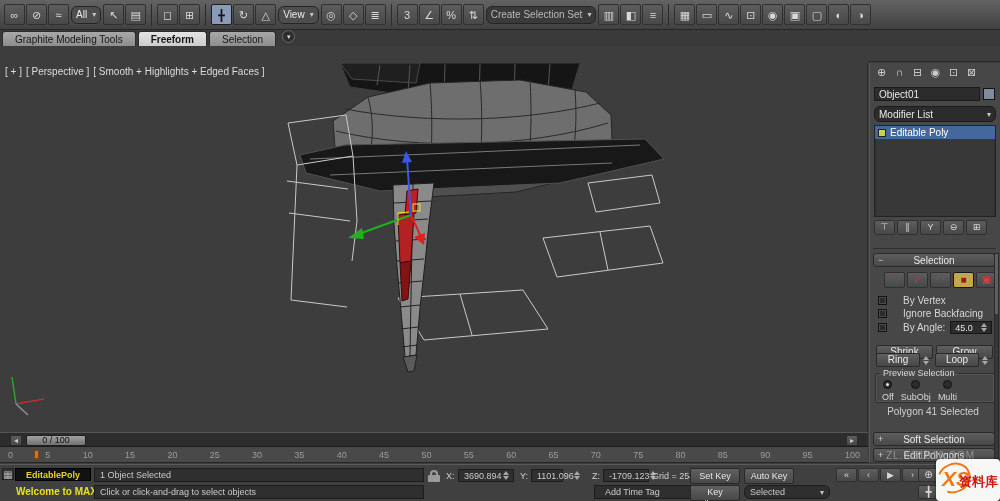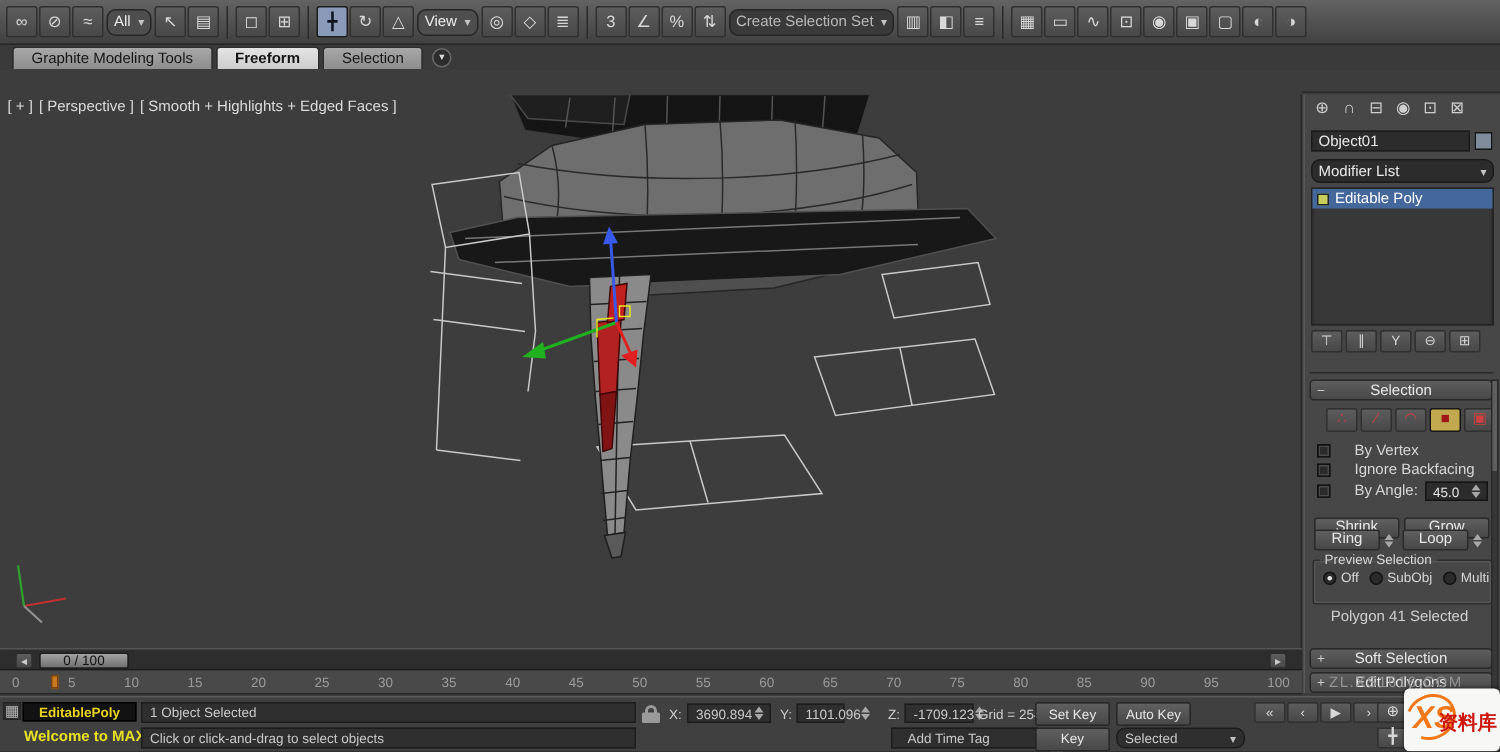--- a/index.html
+++ b/index.html
@@ -13,21 +13,21 @@
   .tool{min-width:21px;height:21px;background:linear-gradient(#5d5d5d,#484848);border:1px solid #303030;border-radius:2px;
     color:#d8d8d8;font-size:11px;line-height:18px;text-align:center;padding:0 2px;cursor:default;}
   .tool.active{background:#8a9ab8;border-color:#1e1e1e;color:#10151f;}
   .tsep{width:1px;height:22px;background:#2b2b2b;margin:0 3px;}
   .combo{height:18px;background:#4e4e4e;border:1px solid #252525;border-radius:6px;color:#ececec;
     display:flex;align-items:center;padding:0 4px;font-size:10px;white-space:nowrap;}
   .combo::after{content:"▾";margin-left:5px;font-size:8px;color:#c4c4c4;}
   .combo.dark{background:#3a3a3a;color:#b9b9b9;}
 
   
-  #ribbon-tabs{position:absolute;left:0;top:30px;width:1000px;height:16px;background:#3a3a3a;display:flex;align-items:flex-end;gap:2px;padding:0 8px;}
+  #ribbon-tabs{position:absolute;left:0;top:30px;width:1000px;height:16px;background:#3a3a3a;display:flex;gap:2px;padding:0 2px;}
   .rtab{height:15px;padding:1px 12px;background:linear-gradient(#a8a8a8,#8d8d8d);color:#161616;font-size:10px;
     border:1px solid #2c2c2c;border-bottom:none;border-radius:3px 3px 0 0;line-height:13px;}
   .rtab.active{background:linear-gradient(#e4e4e4,#cccccc);font-weight:bold;}
   .ribbon-circle{width:13px;height:13px;border-radius:50%;background:#2d2d2d;border:1px solid #6a6a6a;color:#ddd;
     font-size:7px;line-height:11px;text-align:center;margin:0 0 1px 4px;}
   #ribbon-strip{position:absolute;left:0;top:46px;width:868px;height:16px;background:linear-gradient(#dadada,#bdbdbd);
     border-bottom:1px solid #2a2a2a;display:flex;align-items:center;}
   #ribbon-strip .rpanel{padding:0 14px;color:#1d1d1d;font-size:10px;height:100%;line-height:16px;border-right:1px solid #9a9a9a;}
   #ribbon-strip-right{position:absolute;left:868px;top:46px;width:132px;height:16px;background:#3d3d3d;border-bottom:1px solid #2a2a2a;}
 
@@ -67,21 +67,21 @@
   .spin i{display:block;width:0;height:0;border-left:3px solid transparent;border-right:3px solid transparent;}
   .spin .up{border-bottom:4px solid #a8a8a8;}
   .spin .dn{border-top:4px solid #a8a8a8;}
   .btn-row{position:absolute;left:6px;display:flex;gap:3px;align-items:center;}
   .br1{top:282px;}.br2{top:290px;}
   .pbtn{width:57px;height:14px;background:linear-gradient(#5f5f5f,#474747);border:1px solid #2a2a2a;border-radius:2px;color:#e8e8e8;font-size:10px;line-height:12px;}
   .pbtn.rl{width:44px;}
   .preview{position:absolute;left:5px;top:305px;width:120px;height:35px;border:1px solid #2f2f2f;box-shadow:inset 0 0 0 1px #555;border-radius:2px;}
   .preview legend{font-size:9px;color:#d8d8d8;padding:0 3px;margin-left:4px;}
   .radios{display:flex;gap:7px;padding:2px 0 0 6px;}
-  .radio{display:flex;align-items:center;gap:3px;color:#d6d6d6;font-size:9px;}
+  .radio{display:flex;align-items:center;gap:3px;color:#d6d6d6;font-size:9px;flex-direction:column;}
   .rb{width:9px;height:9px;border-radius:50%;background:#2b2b2b;border:1px solid #121212;position:relative;display:inline-block;}
   .radio.active .rb::after{content:"";position:absolute;left:2px;top:2px;width:3px;height:3px;border-radius:50%;background:#e6e6e6;}
   .sel-status{position:absolute;left:0;top:343px;width:126px;text-align:center;color:#cfcfcf;font-size:10px;}
   .rh-soft{top:369px;}.rh-edit{top:385px;}
   .cp-scrollbar{position:absolute;right:1px;top:190px;width:5px;height:206px;background:#373737;border:1px solid #2a2a2a;}
   .cp-scrollbar .thumb{width:100%;height:60px;background:#5f5f5f;}
 
   
   #time-slider{position:absolute;left:0;top:432px;width:868px;height:15px;background:#2d2d2d;border-top:1px solid #555;border-bottom:1px solid #1c1c1c;}
   .ts-btn{position:absolute;left:26px;top:2px;width:60px;height:11px;background:linear-gradient(#a2a2a2,#707070);

